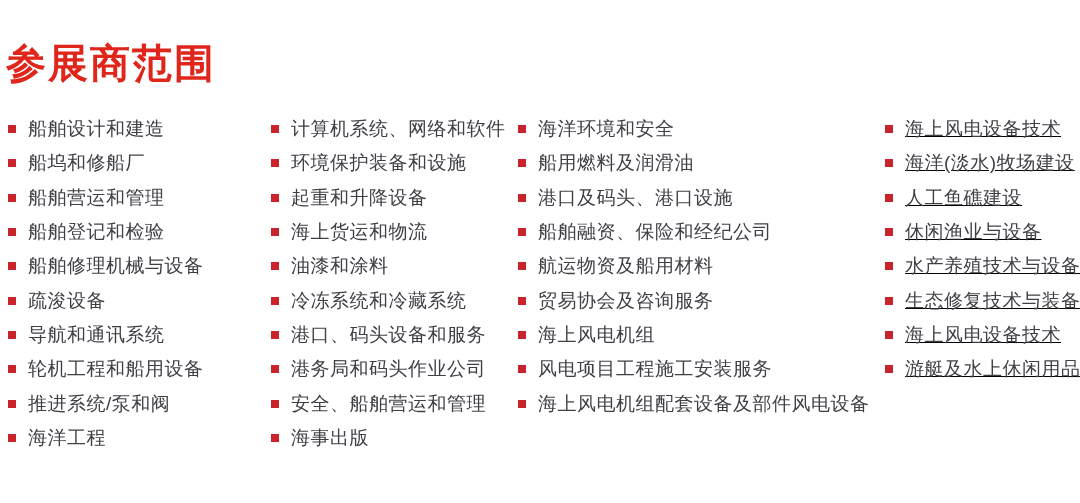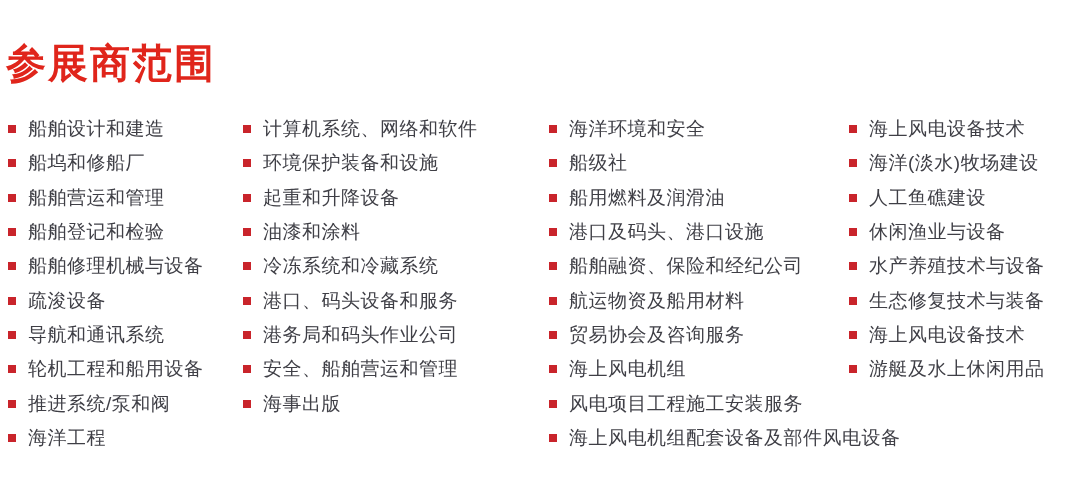--- a/index.html
+++ b/index.html
@@ -27,23 +27,23 @@
     color: #E0251B;
   }
   .col {
     position: absolute;
     top: 112px;
     margin: 0;
     padding: 0;
     list-style: none;
   }
   .col-1 { left: 8px; }
-  .col-2 { left: 243px; }
-  .col-3 { left: 549px; }
-  .col-4 { left: 849px; }
+  .col-2 { left: 271px; }
+  .col-3 { left: 518px; }
+  .col-4 { left: 885px; text-decoration: underline; }
   .col li {
     display: flex;
     align-items: center;
     height: 34.3px;
   }
   .bullet {
     width: 8px;
     height: 8px;
     background: #C9242B;
     margin-right: 12px;
@@ -111,20 +111,24 @@
       <li>
         <span class="bullet"></span>
         <span class="item-text">环境保护装备和设施</span>
       </li>
       <li>
         <span class="bullet"></span>
         <span class="item-text">起重和升降设备</span>
       </li>
       <li>
         <span class="bullet"></span>
+        <span class="item-text">海上货运和物流</span>
+      </li>
+      <li>
+        <span class="bullet"></span>
         <span class="item-text">油漆和涂料</span>
       </li>
       <li>
         <span class="bullet"></span>
         <span class="item-text">冷冻系统和冷藏系统</span>
       </li>
       <li>
         <span class="bullet"></span>
         <span class="item-text">港口、码头设备和服务</span>
       </li>
@@ -138,24 +142,20 @@
       </li>
       <li>
         <span class="bullet"></span>
         <span class="item-text">海事出版</span>
       </li>
     </ul>
   <ul class="col col-3">
       <li>
         <span class="bullet"></span>
         <span class="item-text">海洋环境和安全</span>
-      </li>
-      <li>
-        <span class="bullet"></span>
-        <span class="item-text">船级社</span>
       </li>
       <li>
         <span class="bullet"></span>
         <span class="item-text">船用燃料及润滑油</span>
       </li>
       <li>
         <span class="bullet"></span>
         <span class="item-text">港口及码头、港口设施</span>
       </li>
       <li>

